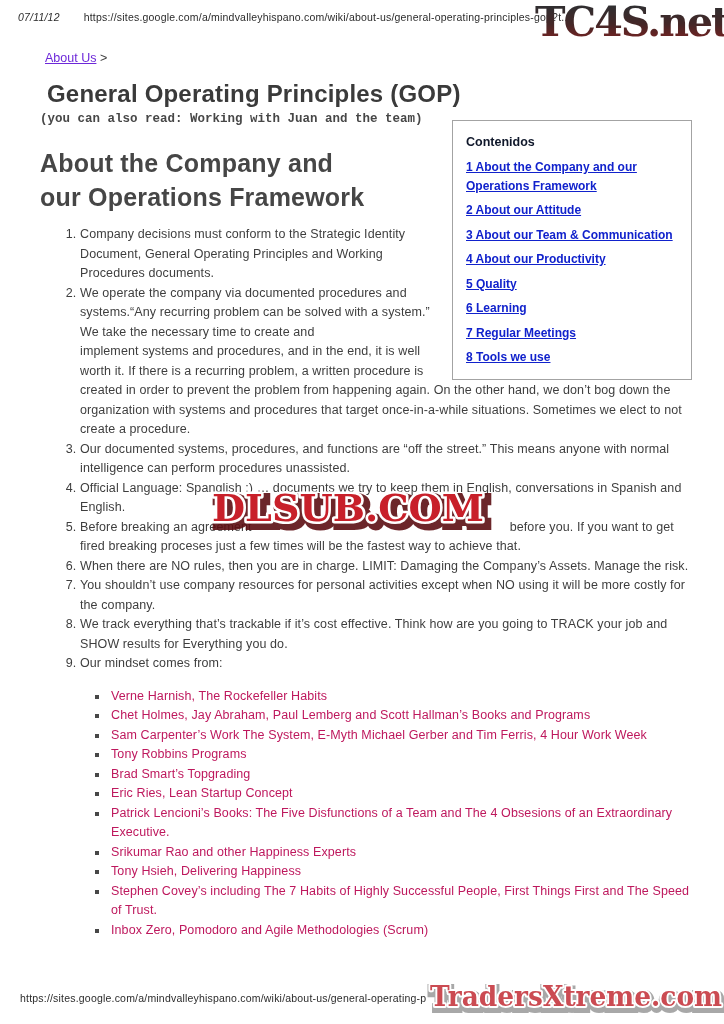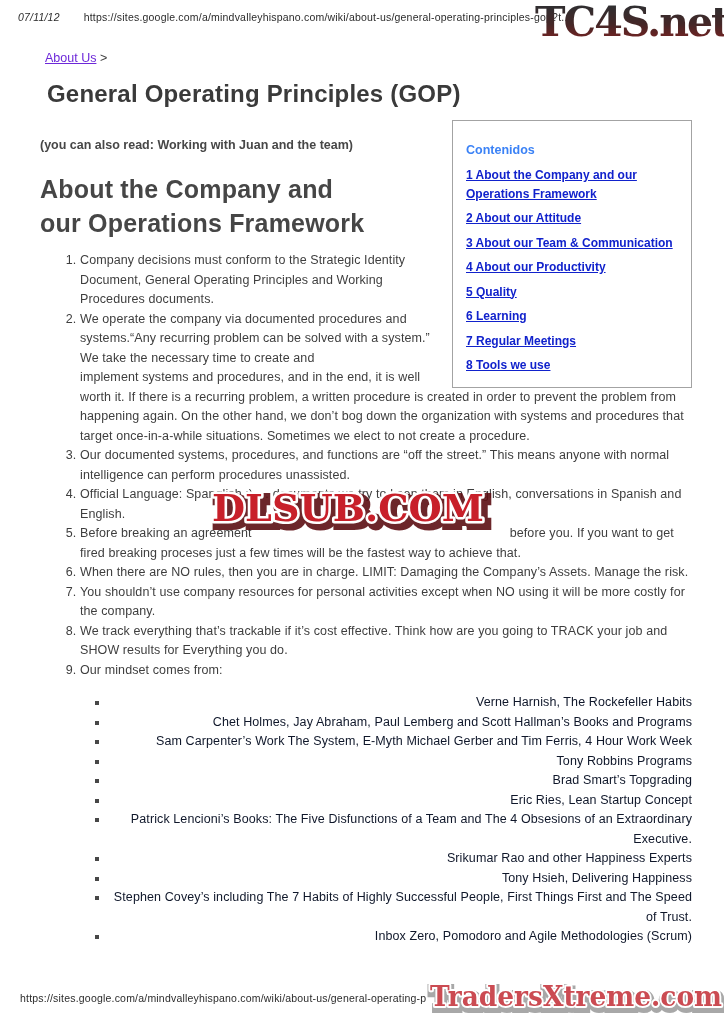--- a/index.html
+++ b/index.html
@@ -19,37 +19,37 @@
   .main{position:absolute;left:40px;top:50px;width:652px;}
 
   .breadcrumb{margin-left:5px;font-size:12.5px;line-height:16px;color:#3e3e3e;}
   .breadcrumb a{color:#6d28d9;text-decoration:underline;cursor:pointer;}
 
   h1.title{margin:14px 0 0 7px;font-size:24px;line-height:28px;font-weight:bold;
            color:#3a3a3a;letter-spacing:.2px;}
 
   .toc{float:right;width:212px;border:1px solid #a3a3a3;background:#fff;
        padding:10px 13px 12px 13px;margin:12px 0 0 14px;}
-  .toc-title{font-size:12.5px;font-weight:bold;color:#3b82f6;margin:12px 0 9px 0;}
+  .toc-title{font-size:12.5px;font-weight:bold;color:#0f172a;margin:4px 0 9px 0;}
   .toc a{display:block;font-size:12px;font-weight:bold;line-height:18.5px;
          color:#1122cc;text-decoration:underline;cursor:pointer;margin-top:6px;}
 
-  .subtitle{margin:29px 0 0 0;font-size:12.5px;line-height:16px;font-weight:bold;color:#474747;}
+  .subtitle{margin:3px 0 0 0;font-size:12.5px;line-height:16px;font-weight:bold;color:#474747;font-family:Liberation Mono, monospace;}
 
   h2.section{margin:19px 0 0 0;font-size:25px;line-height:34px;font-weight:bold;
              color:#464646;max-width:330px;letter-spacing:.2px;}
 
   ol.principles{margin:11px 0 0 0;padding:0 0 0 40px;}
   ol.principles>li{font-size:12.5px;line-height:19.5px;color:#3e3e3e;letter-spacing:.1px;}
 
   .gap5{display:inline-block;width:258px;}
 
   ul.mindset{list-style:none;margin:13px 0 0 15px;padding:0;}
   ul.mindset li{position:relative;padding-left:16px;font-size:12.5px;line-height:19.5px;
-                color:#0f172a;letter-spacing:.1px;text-align:right;}
+                color:#be185d;letter-spacing:.1px;}
   ul.mindset li::before{content:'';position:absolute;left:0;top:8px;width:4px;height:4px;
                         background:#474747;}
 
   .dlsub{position:absolute;left:204px;top:483px;}
   .pfoot{position:absolute;left:20px;top:992px;font-size:10.5px;color:#2b2b2b;
          letter-spacing:.2px;white-space:nowrap;}
   .txlogo{position:absolute;right:-2px;top:980px;}
 </style>
 </head>
 <body>

